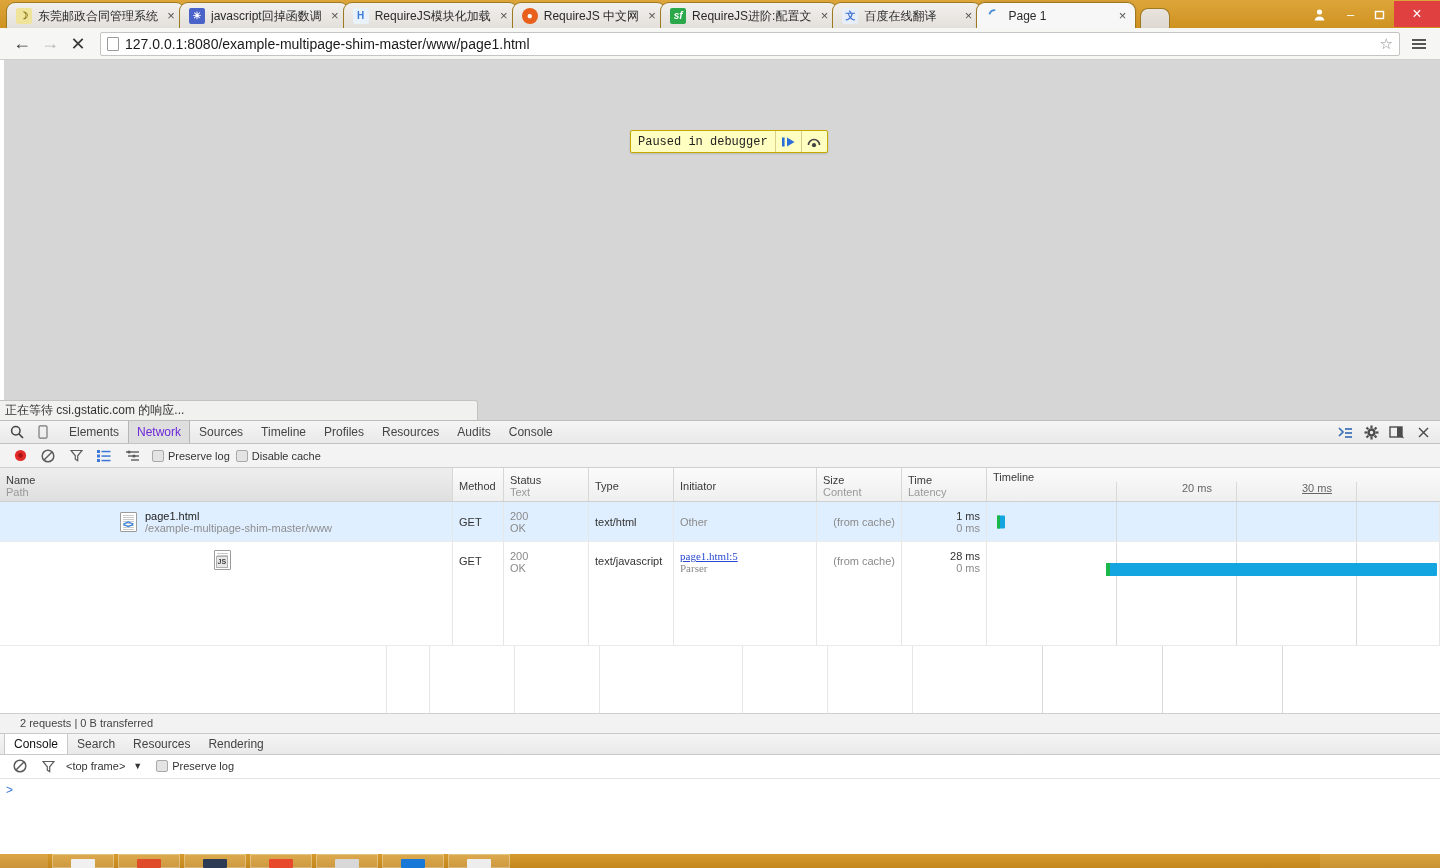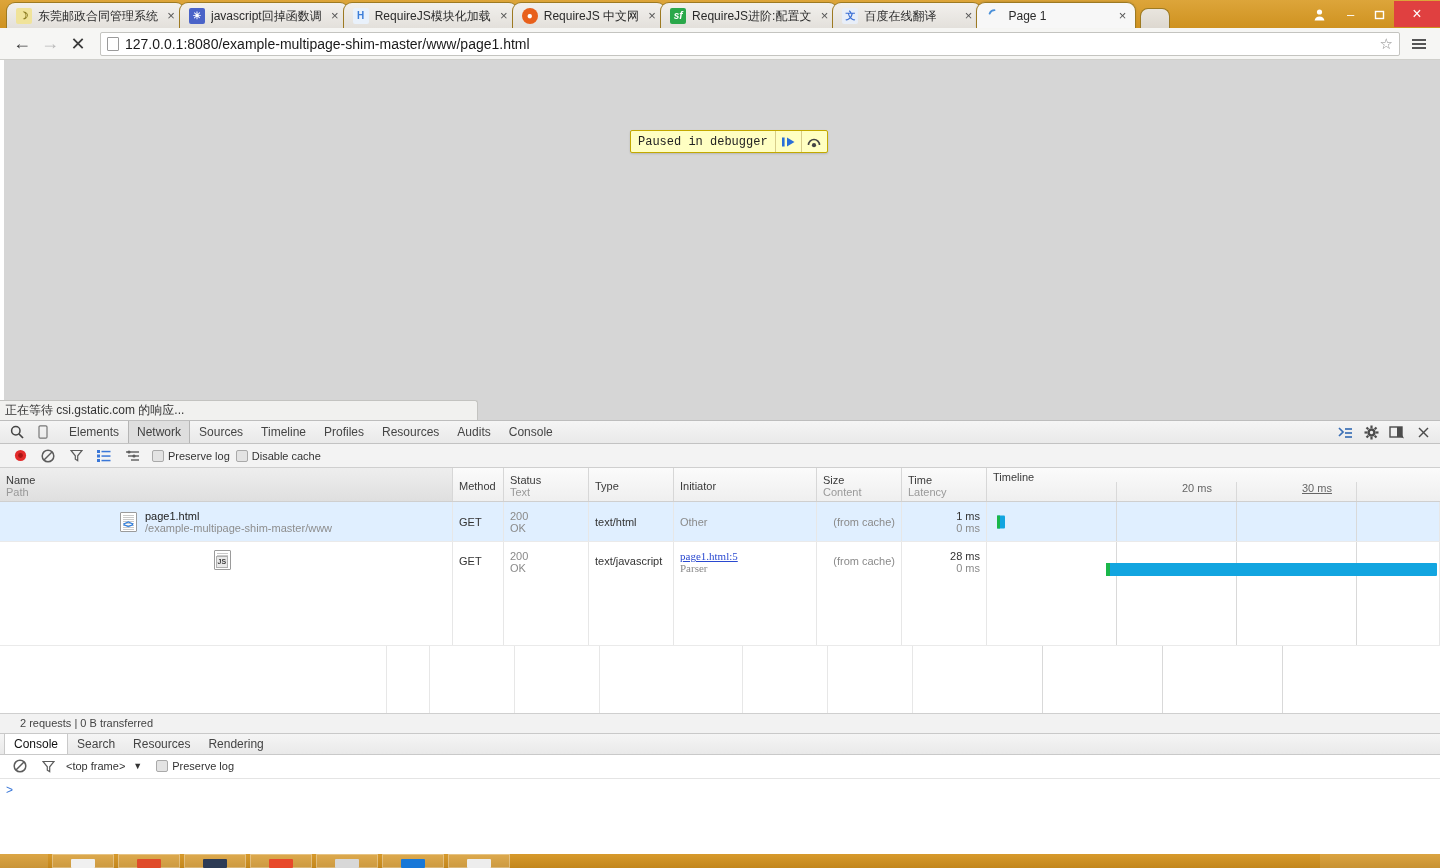--- a/index.html
+++ b/index.html
@@ -228,21 +228,21 @@
     font-size: 12px;
     color: #454545;
     cursor: pointer;
     border-left: 1px solid transparent;
     border-right: 1px solid transparent;
   }
   .dt-panel-tab.active {
     background: #dedede;
     border-left: 1px solid #b5b5b5;
     border-right: 1px solid #b5b5b5;
-    color: #404040;
+    color: #6d28d9;
   }
   #dt-toolbar-right { margin-left: auto; display: flex; align-items: center; }
 
   #net-toolbar {
     height: 24px;
     min-height: 24px;
     background: #f3f3f3;
     border-bottom: 1px solid #cfcfcf;
     display: flex;
     align-items: center;

